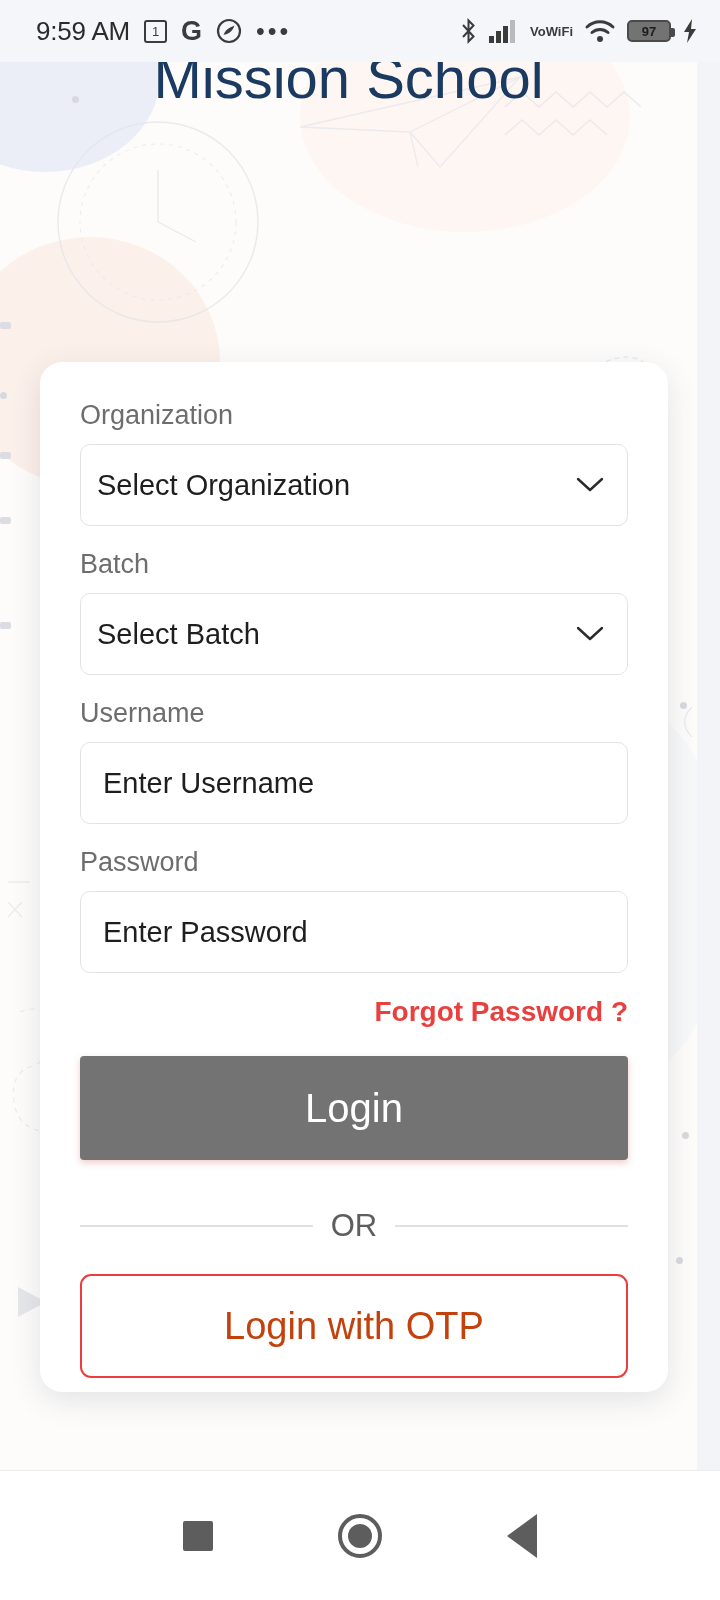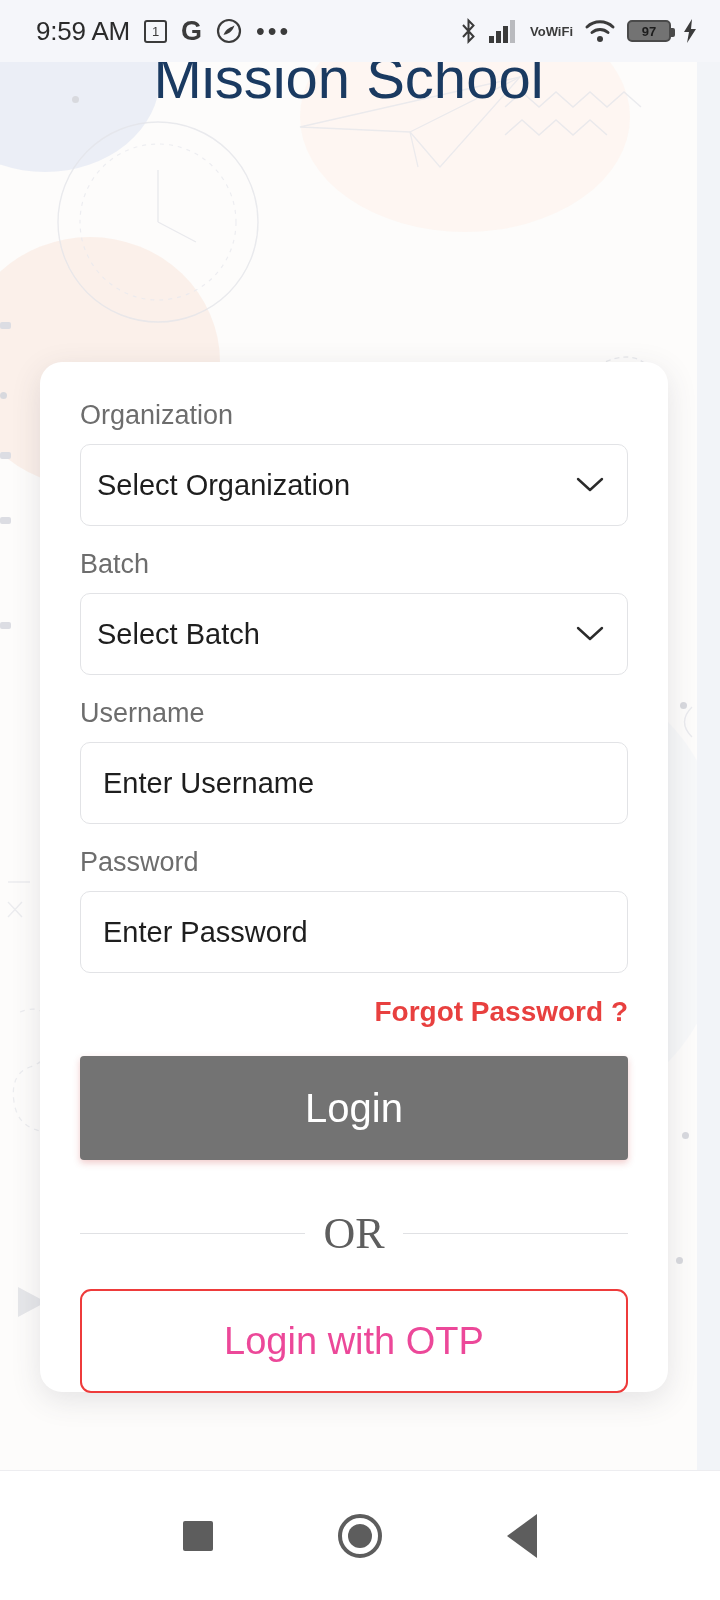--- a/index.html
+++ b/index.html
@@ -226,32 +226,32 @@
   .or-row {
     width: 548px;
     display: flex;
     align-items: center;
     gap: 18px;
     margin-top: 48px;
     margin-bottom: 30px;
   }
   .or-line { flex: 1; height: 1.6px; background: #e0e1e4; }
   .or-text {
-    font-size: 44px;
+    font-size: 31px;
     color: #5e5e5e;
-    font-family: Liberation Serif, serif;
+    font-family: Liberation Sans, sans-serif;
   }
 
   .btn-otp {
     width: 548px;
     height: 104px;
     background: #ffffff;
     border: 2px solid #ee3b3b;
     border-radius: 11px;
-    color: #ec4899;
+    color: #c2410c;
     font-size: 38px;
     font-family: "Liberation Sans", sans-serif;
     cursor: pointer;
   }
 
   
   .nav-bar {
     position: absolute;
     left: 0; top: 1470px;
     width: 720px; height: 130px;

